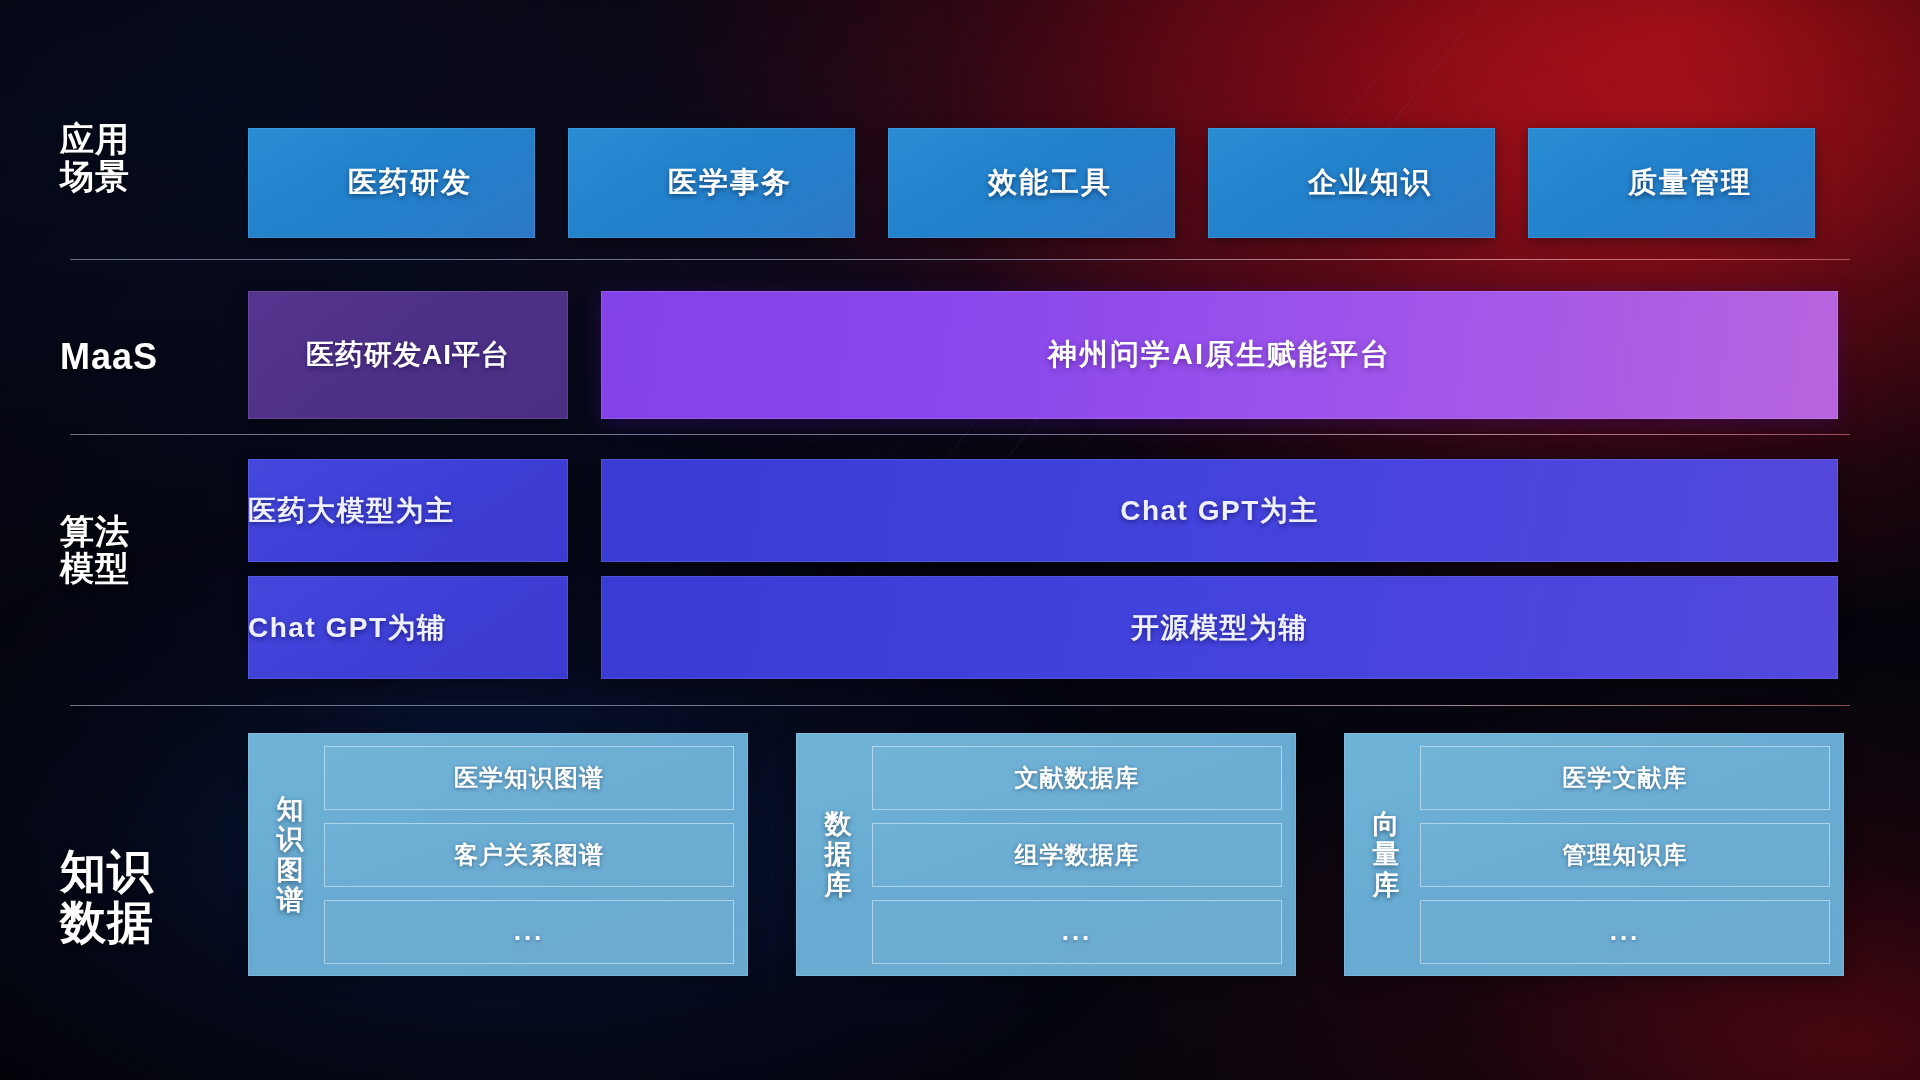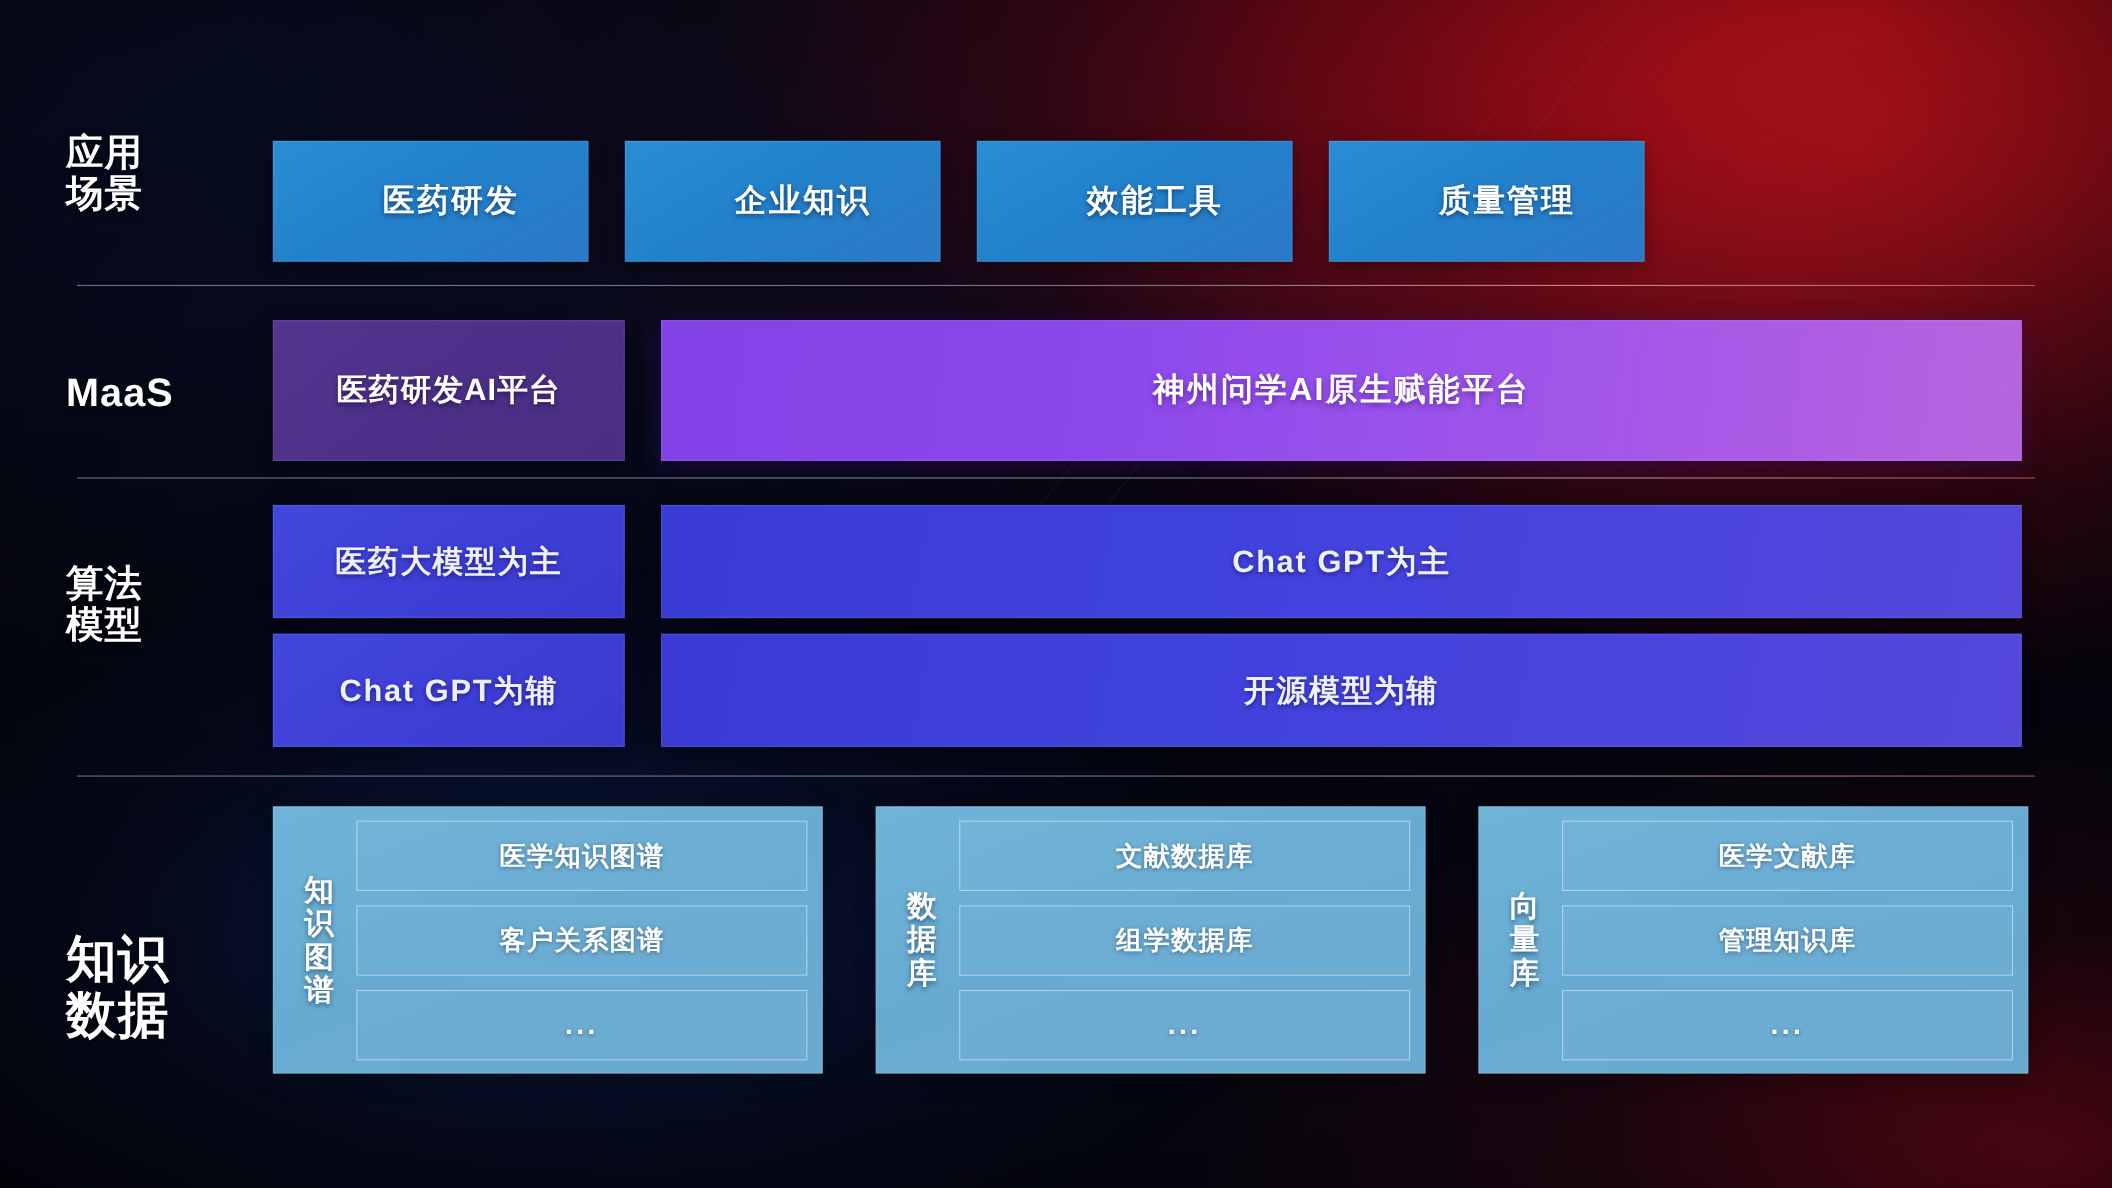--- a/index.html
+++ b/index.html
@@ -87,21 +87,21 @@
   }
   .maas-left .txt{ color:#fff; font-size:28px; font-weight:bold; letter-spacing:1px; text-shadow:0 2px 5px rgba(20,0,50,.5);}
   .maas-right .txt{ color:#fff; font-size:29px; font-weight:bold; letter-spacing:2px; text-shadow:0 2px 6px rgba(40,0,80,.45);}
 
   
   .algo-wrap{ position:absolute; left:248px; top:459px; }
   .algo-row{ display:flex; gap:33px; }
   .algo-row + .algo-row{ margin-top:14px; }
   .algo-left{
     width:320px; height:103px;
-    display:flex; align-items:center; justify-content:center;
+    display:flex; align-items:center; 
     background:linear-gradient(145deg,#4348dd 0%, #3e3fd6 50%, #3b3ad0 100%);
     box-shadow:inset 0 0 0 1px rgba(255,255,255,.10), 0 4px 14px rgba(0,0,0,.35);
   }
   .algo-right{
     width:1237px; height:103px;
     display:flex; align-items:center; justify-content:center;
     background:linear-gradient(100deg,#3a3bd4 0%, #4042dc 40%, #4a44de 70%, #5348da 100%);
     box-shadow:inset 0 0 0 1px rgba(255,255,255,.10), 0 4px 16px rgba(0,0,0,.35);
   }
   .algo-left .txt,.algo-right .txt{
@@ -164,24 +164,27 @@
   <div class="row-label" style="top:121px; font-size:34px;">
     <div>应用</div>
     <div>场景</div>
   </div>
 
   <div class="scenario-strip">
     <div class="scenario-box">
       <span class="txt">医药研发</span>
     </div>
     <div class="scenario-box">
+      <span class="txt">医学事务</span>
+    </div>
+    <div class="scenario-box">
+      <span class="txt">效能工具</span>
+    </div>
+    <div class="scenario-box">
       <span class="txt">企业知识</span>
-    </div>
-    <div class="scenario-box">
-      <span class="txt">效能工具</span>
     </div>
     <div class="scenario-box">
       <span class="txt">质量管理</span>
     </div>
   </div>
 
   <div class="divider" style="top:259px;"></div>
 
   <div class="row-label" style="top:337px; font-size:36px;">
     <div>MaaS</div>

